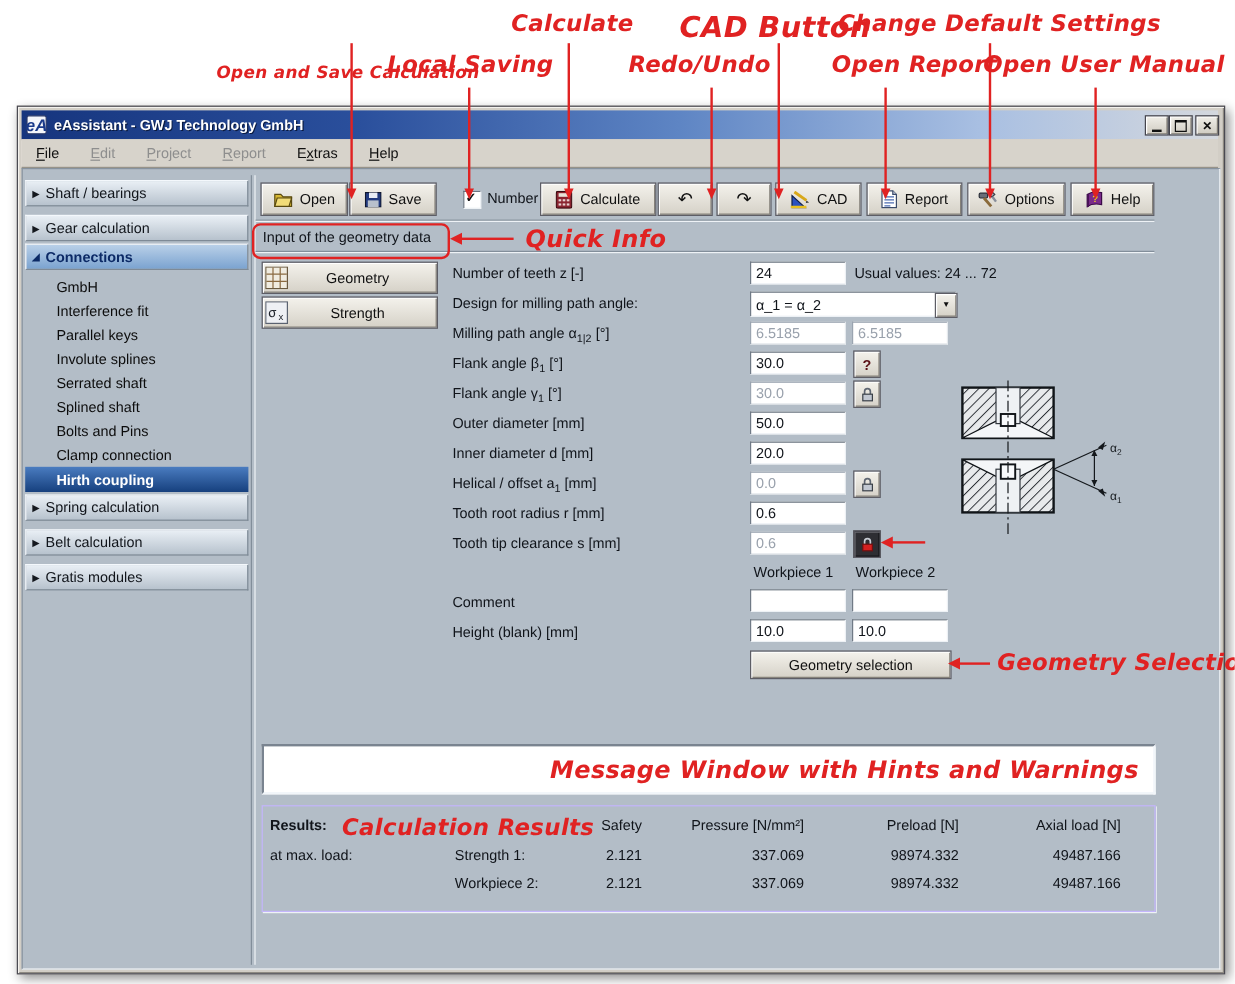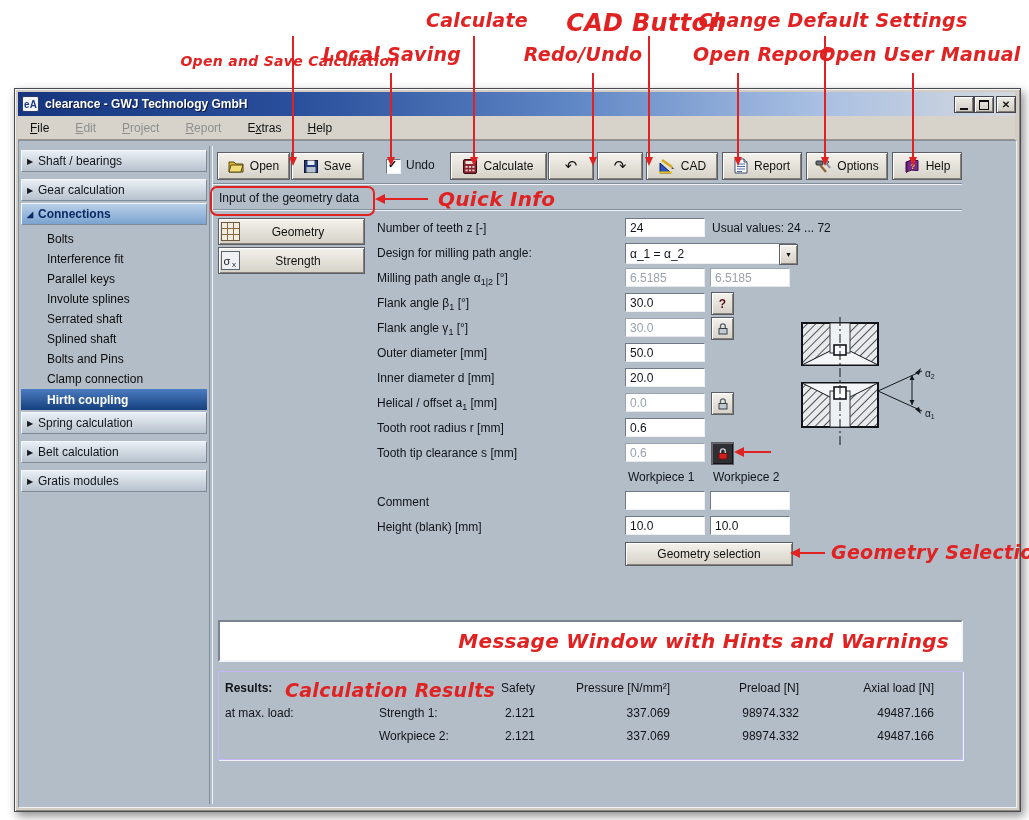--- a/index.html
+++ b/index.html
@@ -8,21 +8,21 @@
   .abs{position:absolute;}
   .t12{font-size:12px;color:#10141a;white-space:nowrap;}
   .sub{font-size:9px;vertical-align:-3px;}
   
   .winframe{background:#d2cec6;border:1px solid #4a4a52;
             box-shadow:inset 1px 1px 0 #f4f2ee,inset -1px -1px 0 #8e8a82,3px 4px 9px rgba(0,0,0,.45);}
   .titlebar{background:linear-gradient(90deg,#16357e 0%,#2a4f9c 28%,#5e85c4 55%,#a8bfe2 80%,#d4d8de 100%);
             display:flex;align-items:center;}
   .titletext{color:#fff;font-size:12px;font-weight:bold;white-space:nowrap;text-shadow:1px 1px 0 #0a1a40;}
   .appicon{width:15px;height:14px;background:#f4f6fa;border:1px solid #2a3a6a;border-radius:2px;
-           color:#1a3a8a;font-size:10px;font-weight:bold;display:flex;align-items:center;justify-content:center;}
+           color:#1a3a8a;font-size:14px;font-weight:bold;display:flex;align-items:center;justify-content:center;font-style:italic;}
   .winbtn{width:18px;height:15px;background:linear-gradient(180deg,#f0eee8,#cfcbc1);border:1px solid #45454d;
           box-shadow:inset 1px 1px 0 #fff,inset -1px -1px 0 #807c74;display:flex;align-items:center;justify-content:center;
           font-size:10px;font-weight:bold;color:#101010;}
   .menubar{background:#d7d3cb;border-bottom:1px solid #979389;box-shadow:0 1px 0 #f2efe9;display:flex;align-items:center;}
   .mi{font-size:12px;color:#101010;margin-right:26px;white-space:nowrap;}
   .mi.dis{color:#8e8e8e;}
   .mn{text-decoration:underline;}
   .mainbg{background:#b3bdc7;border:1px solid;border-color:#87929e #eef2f6 #eef2f6 #87929e;}
   
   .btn{background:linear-gradient(180deg,#f4f2ec,#d5d1c7);border:1px solid #5d5d65;
@@ -60,21 +60,21 @@
 </style>
 </head>
 <body>
 
 <div class="page">
 
   <div class="abs winframe" style="left:14px;top:88px;width:1005px;height:722px;"></div>
 
   <div class="abs titlebar" style="left:18px;top:92px;width:997px;height:24px;">
     <span class="appicon" style="margin-left:4px;">eA</span>
-    <span class="titletext" style="margin-left:6px;">clearance - GWJ Technology GmbH</span>
+    <span class="titletext" style="margin-left:6px;">eAssistant - GWJ Technology GmbH</span>
   </div>
   <div class="abs winbtn" style="left:954px;top:96px;">
     <span style="width:8px;height:2px;background:#101010;margin-top:8px;"></span>
   </div>
   <div class="abs winbtn" style="left:974px;top:96px;">
     <span style="width:8px;height:7px;border:1px solid #101010;border-top-width:2px;"></span>
   </div>
   <div class="abs winbtn" style="left:996px;top:96px;">
     <span>✕</span>
   </div>
@@ -96,21 +96,21 @@
   </div>
   <div class="abs shead" style="left:21px;top:179px;">
     <span class="arr">▶</span>
     <span>Gear calculation</span>
   </div>
   <div class="abs shead open" style="left:21px;top:203px;">
     <span class="arr">◢</span>
     <span>Connections</span>
   </div>
   <div class="abs sitem" style="left:21px;top:229px;">
-      <span>Bolts</span>
+      <span>GmbH</span>
     </div>
   <div class="abs sitem" style="left:21px;top:249px;">
       <span>Interference fit</span>
     </div>
   <div class="abs sitem" style="left:21px;top:269px;">
       <span>Parallel keys</span>
     </div>
   <div class="abs sitem" style="left:21px;top:289px;">
       <span>Involute splines</span>
     </div>
@@ -154,21 +154,21 @@
     <svg width="14" height="13" viewBox="0 0 14 13">
       <rect x="0.5" y="0.5" width="13" height="12" fill="#223a7e" stroke="#10172e"></rect>
       <rect x="3.5" y="0.5" width="7" height="4.5" fill="#e8ecf4"></rect>
       <rect x="2.5" y="7" width="9" height="5.5" fill="#b8c0cc"></rect>
     </svg>
     <span>Save</span>
   </div>
   <div class="abs" style="left:386px;top:159px;width:13px;height:13px;background:#fff;border:1px solid;border-color:#6a7480 #eef2f6 #eef2f6 #6a7480;">
     <span style="position:absolute;left:1px;top:-2px;font-size:11px;font-weight:bold;color:#101010;">✓</span>
   </div>
-  <span class="abs t12" style="left:406px;top:158px;">Undo</span>
+  <span class="abs t12" style="left:406px;top:158px;">Number</span>
   <div class="abs btn" style="left:450px;top:152px;width:95px;height:26px;">
     <svg width="14" height="15" viewBox="0 0 14 15">
       <rect x="0.5" y="0.5" width="13" height="14" rx="1.5" fill="#8a2430" stroke="#3a0a10"></rect>
       <rect x="2.5" y="2" width="9" height="3" fill="#e8e4da"></rect>
       <g fill="#e8d0d0">
         <rect x="2.5" y="7" width="2.2" height="1.8"></rect>
           <rect x="5.9" y="7" width="2.2" height="1.8"></rect>
           <rect x="9.3" y="7" width="2.2" height="1.8"></rect>
         <rect x="2.5" y="10.5" width="2.2" height="1.8"></rect>
           <rect x="5.9" y="10.5" width="2.2" height="1.8"></rect>

